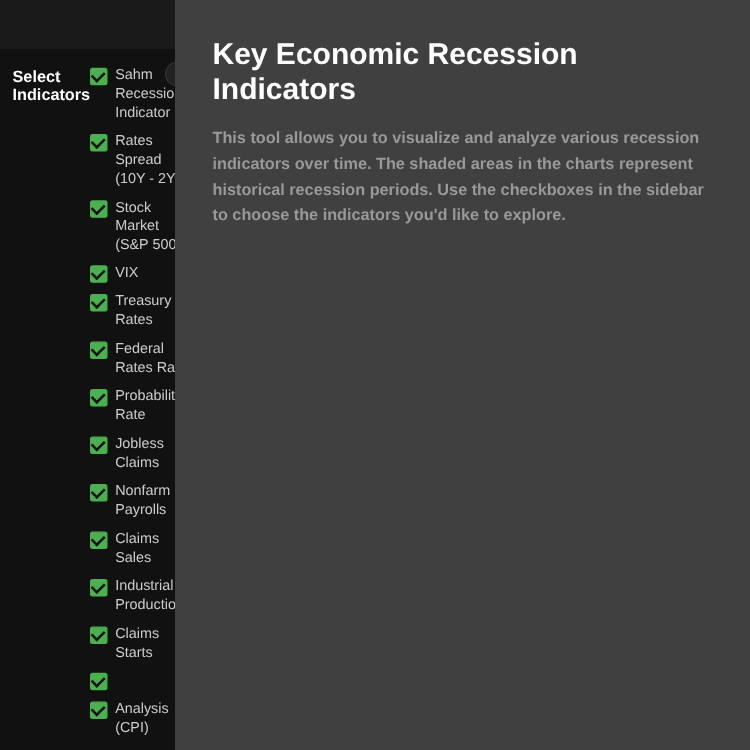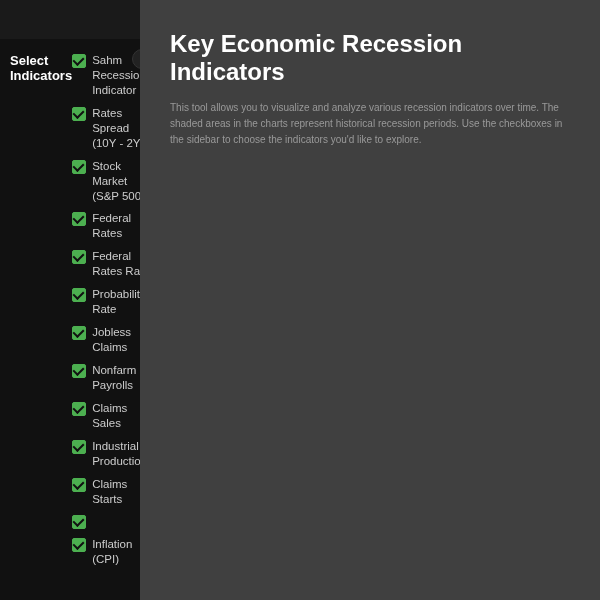--- a/index.html
+++ b/index.html
@@ -117,23 +117,24 @@
 
     #main h1 {
       color: #fff;
       font-size: 24px;
       font-weight: bold;
       margin-bottom: 14px;
     }
 
     #main p {
       color: #999;
-      font-size: 10px;
+      font-size: 13px;
       line-height: 1.6;
       max-width: 420px;
+      font-weight: bold;
     }
   </style>
 </head>
 <body>
 
 <div id="sidebar">
   <div class="collapse-btn">‹</div>
   <div id="sidebar-title">Select Indicators</div>
   <div id="indicators-list">
       <div class="sidebar-item">
@@ -142,22 +143,26 @@
       </div>
       <div class="sidebar-item">
         <input type="checkbox" id="cb-yield-spread" checked="" style="">
         <label for="cb-yield-spread">Rates Spread (10Y - 2Y)</label>
       </div>
       <div class="sidebar-item">
         <input type="checkbox" id="cb-stock-market" checked="" style="">
         <label for="cb-stock-market">Stock Market (S&amp;P 500)</label>
       </div>
       <div class="sidebar-item">
+        <input type="checkbox" id="cb-vix" checked="" style="">
+        <label for="cb-vix">VIX</label>
+      </div>
+      <div class="sidebar-item">
         <input type="checkbox" id="cb-treasury" checked="" style="">
-        <label for="cb-treasury">Federal Rates</label>
+        <label for="cb-treasury">Treasury Rates</label>
       </div>
       <div class="sidebar-item">
         <input type="checkbox" id="cb-fed-funds" checked="" style="">
         <label for="cb-fed-funds">Federal Rates Rate</label>
       </div>
       <div class="sidebar-item">
         <input type="checkbox" id="cb-unemployment" checked="" style="">
         <label for="cb-unemployment">Probabilities Rate</label>
       </div>
       <div class="sidebar-item">
@@ -178,21 +183,21 @@
       </div>
       <div class="sidebar-item">
         <input type="checkbox" id="cb-housing" checked="" style="">
         <label for="cb-housing">Claims Starts</label>
       </div>
       <div class="sidebar-item">
         <input type="checkbox" id="cb-consumer" checked="" style="">
       </div>
       <div class="sidebar-item">
         <input type="checkbox" id="cb-inflation" checked="" style="">
-        <label for="cb-inflation">Inflation (CPI)</label>
+        <label for="cb-inflation">Analysis (CPI)</label>
       </div>
     </div>
   <button class="run-btn">Run Analysis</button>
 </div>
 
 <div id="main">
   <h1>Key Economic Recession Indicators</h1>
   <p>This tool allows you to visualize and analyze various recession indicators over time. The shaded areas in the charts represent historical recession periods. Use the checkboxes in the sidebar to choose the indicators you'd like to explore.</p>
 </div>
 

